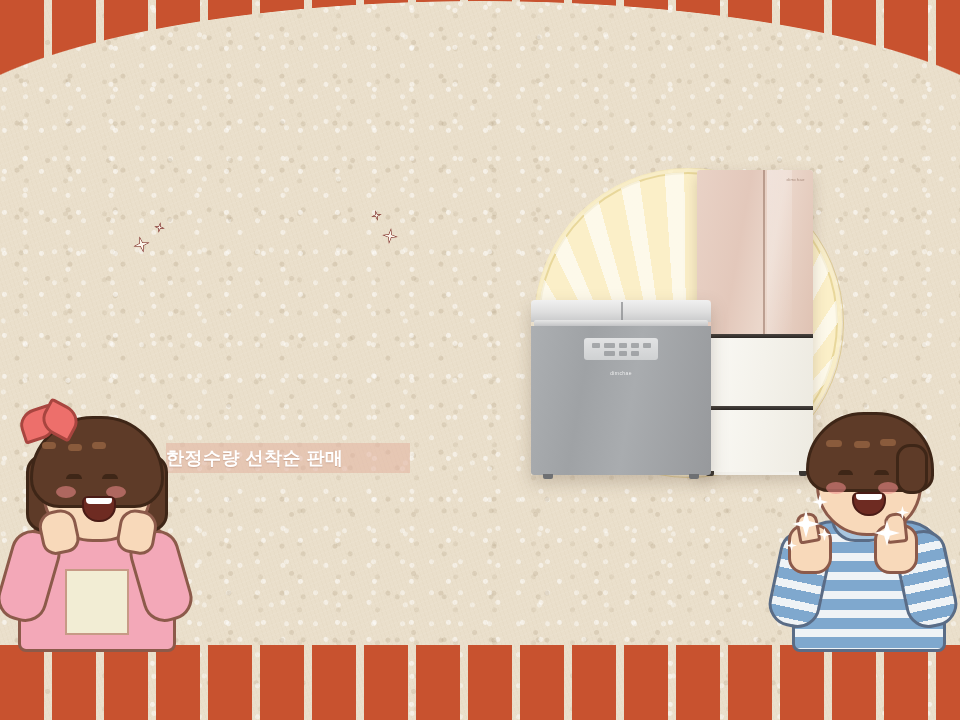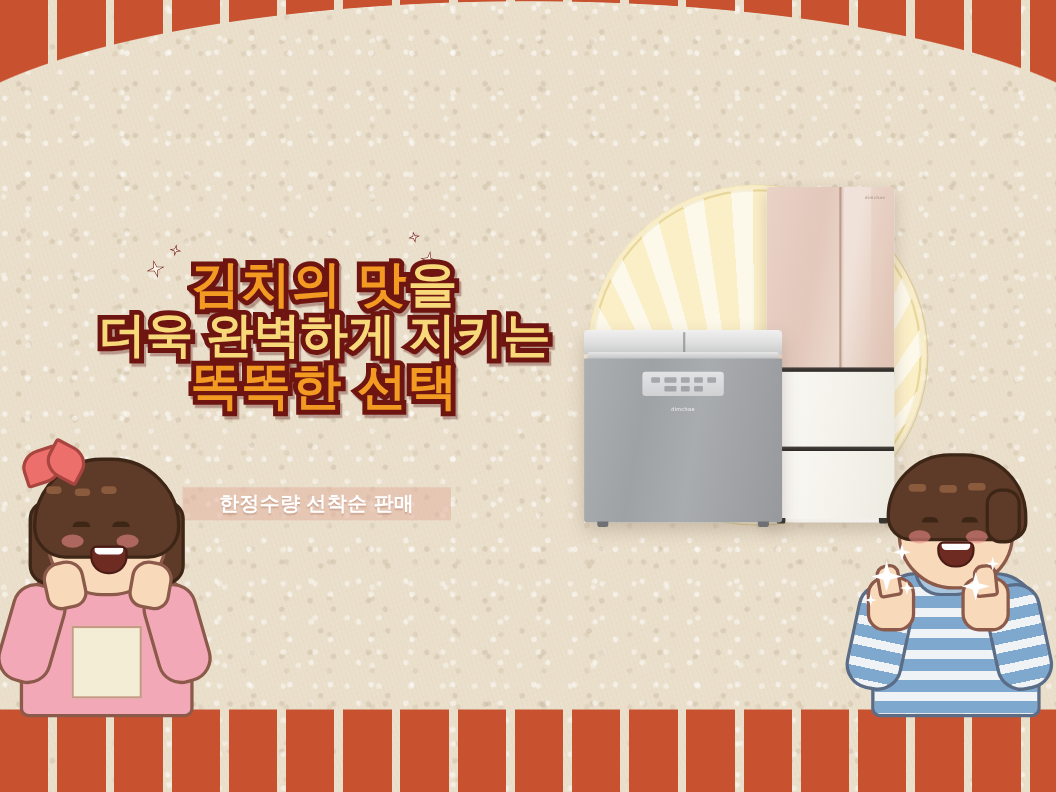--- a/index.html
+++ b/index.html
@@ -276,21 +276,21 @@
   
   .subtitle-band {
     position: absolute;
     left: 166px;
     top: 443px;
     width: 244px;
     height: 30px;
     background: rgba(226,179,161,.55);
     display: flex;
     align-items: center;
-    justify-content: center;
+    justify-content: flex-start;
   }
   .subtitle-text {
     font-size: 18px;
     font-weight: 700;
     letter-spacing: .5px;
     color: #FFFFFF;
     text-shadow: 0 1px 1px rgba(150,100,80,.30);
   }
 
   
@@ -620,25 +620,20 @@
   <div class="spk-outline" style="left:154px;top:222px;width:11px;height:11px;transform:rotate(10deg);">
       <i></i>
     </div>
   <div class="spk-outline" style="left:382px;top:228px;width:16px;height:16px;transform:rotate(8deg);">
       <i></i>
     </div>
   <div class="spk-outline" style="left:371px;top:210px;width:11px;height:11px;transform:rotate(-12deg);">
       <i></i>
     </div>
 
-  <div class="headline">
-    <span class="hl-line l1"><span>김치의 맛</span><span class="hl-sub-particle">을</span></span>
-    <span class="hl-line l2">더욱 완벽하게 지키는</span>
-    <span class="hl-line l3">똑똑한 선택</span>
-  </div>
 
   <div class="subtitle-band">
     <span class="subtitle-text">한정수량 선착순 판매</span>
   </div>
 
   <div class="char girl">
     <div class="g-body">
       <div class="g-bib"></div>
     </div>
     <div class="g-arm l"></div>

